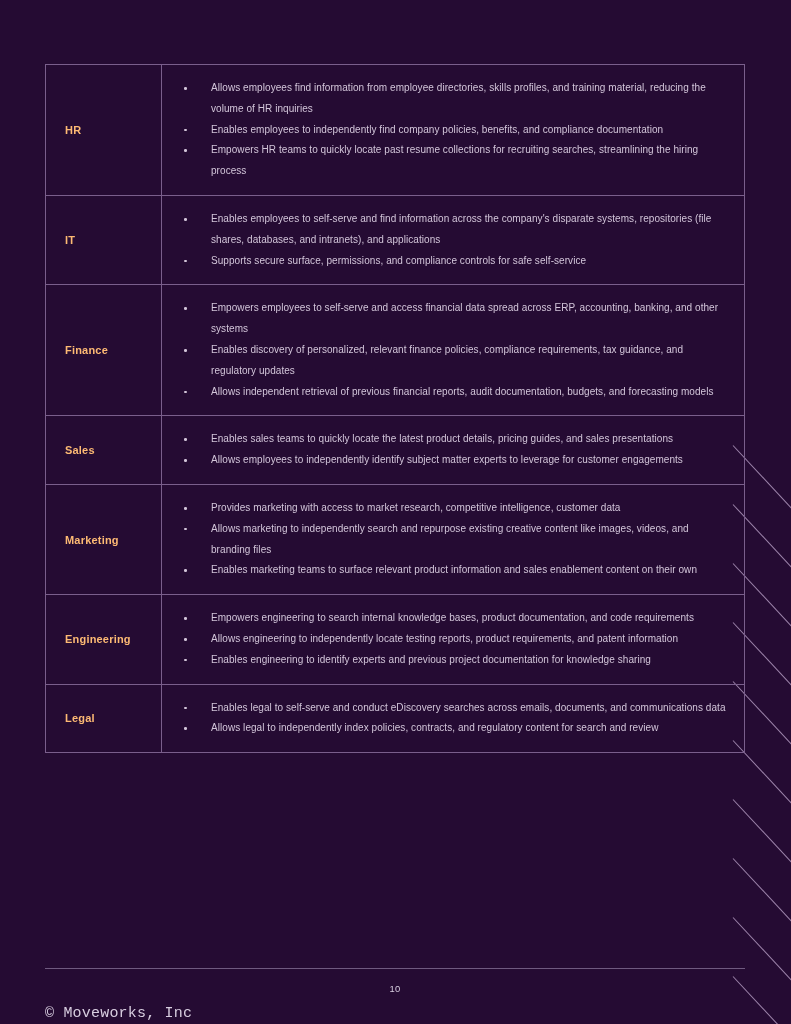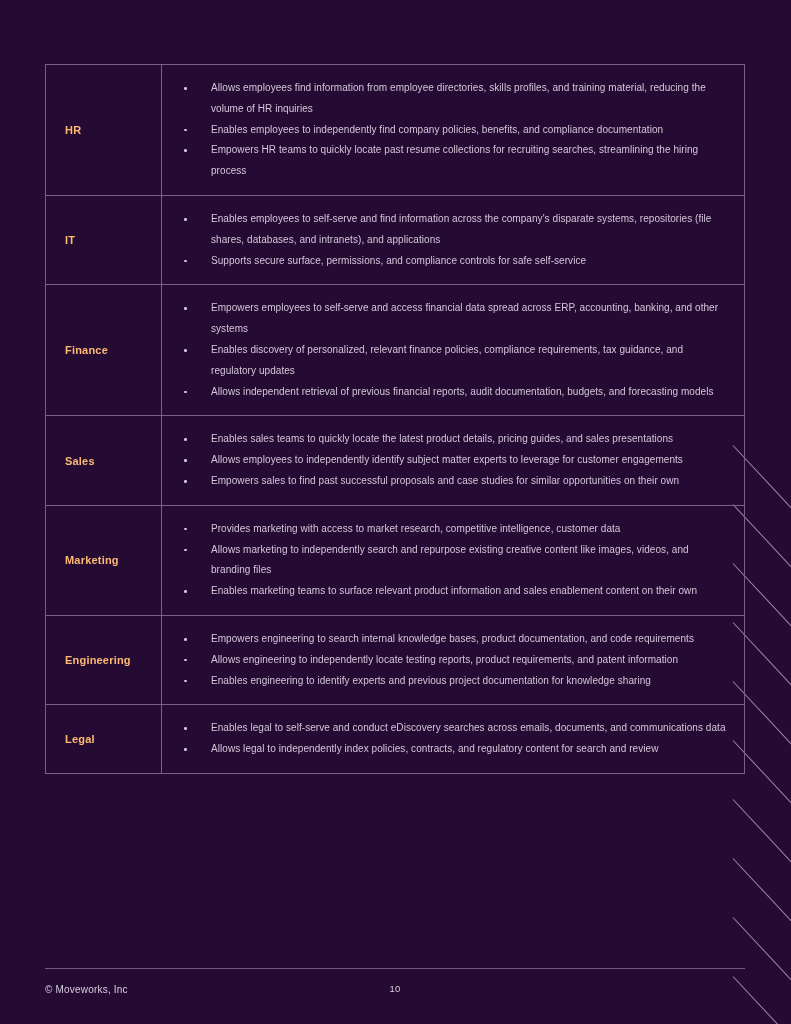--- a/index.html
+++ b/index.html
@@ -101,24 +101,25 @@
     position: absolute;
     left: 45px;
     top: 968px;
     width: 700px;
     height: 1px;
     background: #6f5a80;
   }
   .footer-left {
     position: absolute;
     left: 45px;
-    top: 984px;
+    top: 1005px;
     color: #d8cee0;
-    font-size: 10px;
+    font-size: 15px;
     letter-spacing: 0.2px;
+    font-family: Liberation Mono, monospace;
   }
   .footer-right {
     position: absolute;
     left: 45px;
     top: 983px;
     width: 700px;
     text-align: center;
     color: #d8cee0;
     font-size: 9.4px;
     letter-spacing: 0.2px;
@@ -179,21 +180,20 @@
         </div>
       </div>
       <div class="row">
         <div class="cell-dept">
           <div class="dept-label">Sales</div>
         </div>
         <div class="cell-bullets">
           <ul class="bullet-list">
             <li class="bullet-item"><span class="dot"></span><span>Enables sales teams to quickly locate the latest product details, pricing guides, and sales presentations</span></li>
             <li class="bullet-item"><span class="dot"></span><span>Allows employees to independently identify subject matter experts to leverage for customer engagements</span></li>
-            <li class="bullet-item"><span class="dot"></span><span>Empowers sales to find past successful proposals and case studies for similar opportunities on their own</span></li>
           </ul>
         </div>
       </div>
       <div class="row">
         <div class="cell-dept">
           <div class="dept-label">Marketing</div>
         </div>
         <div class="cell-bullets">
           <ul class="bullet-list">
             <li class="bullet-item"><span class="dot"></span><span>Provides marketing with access to market research, competitive intelligence, customer data</span></li>

